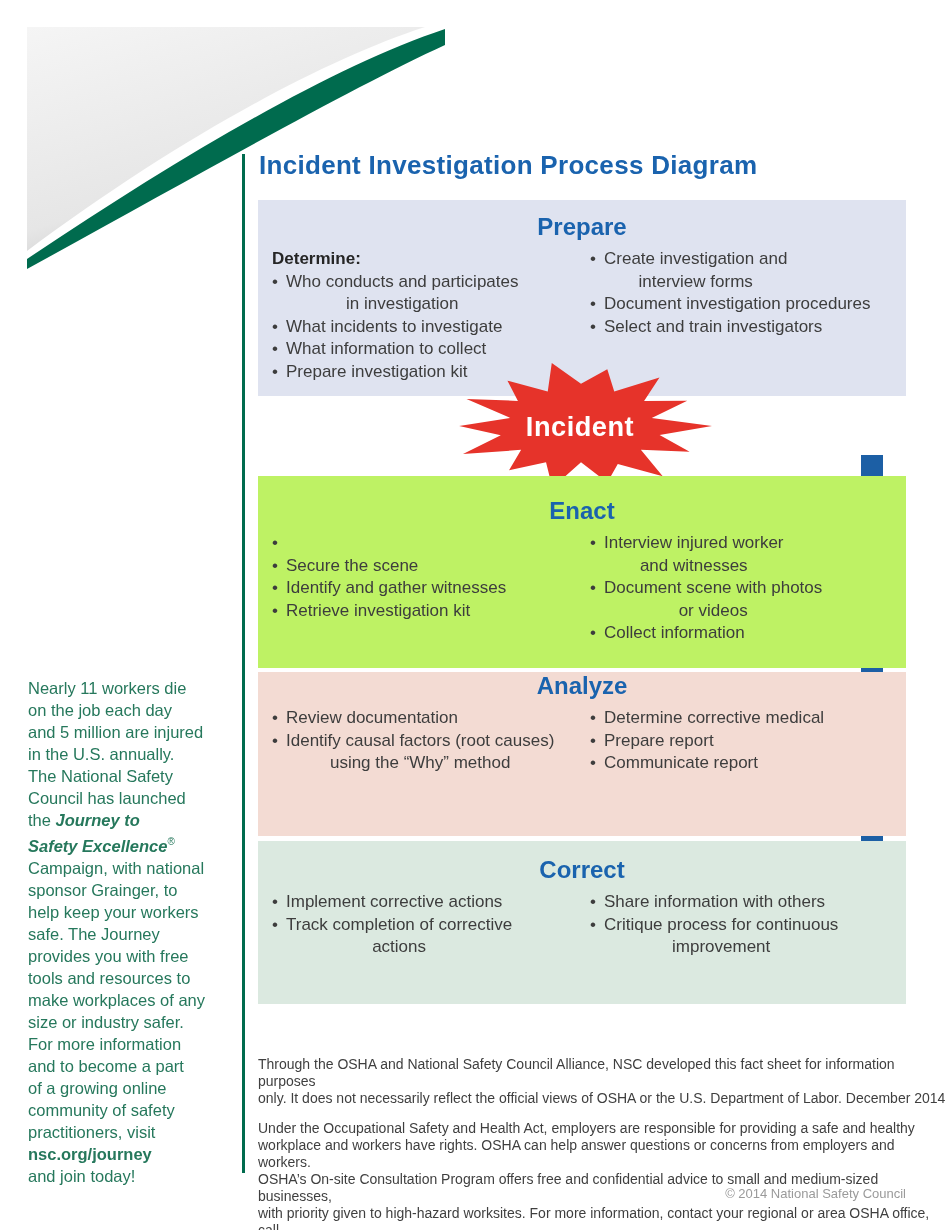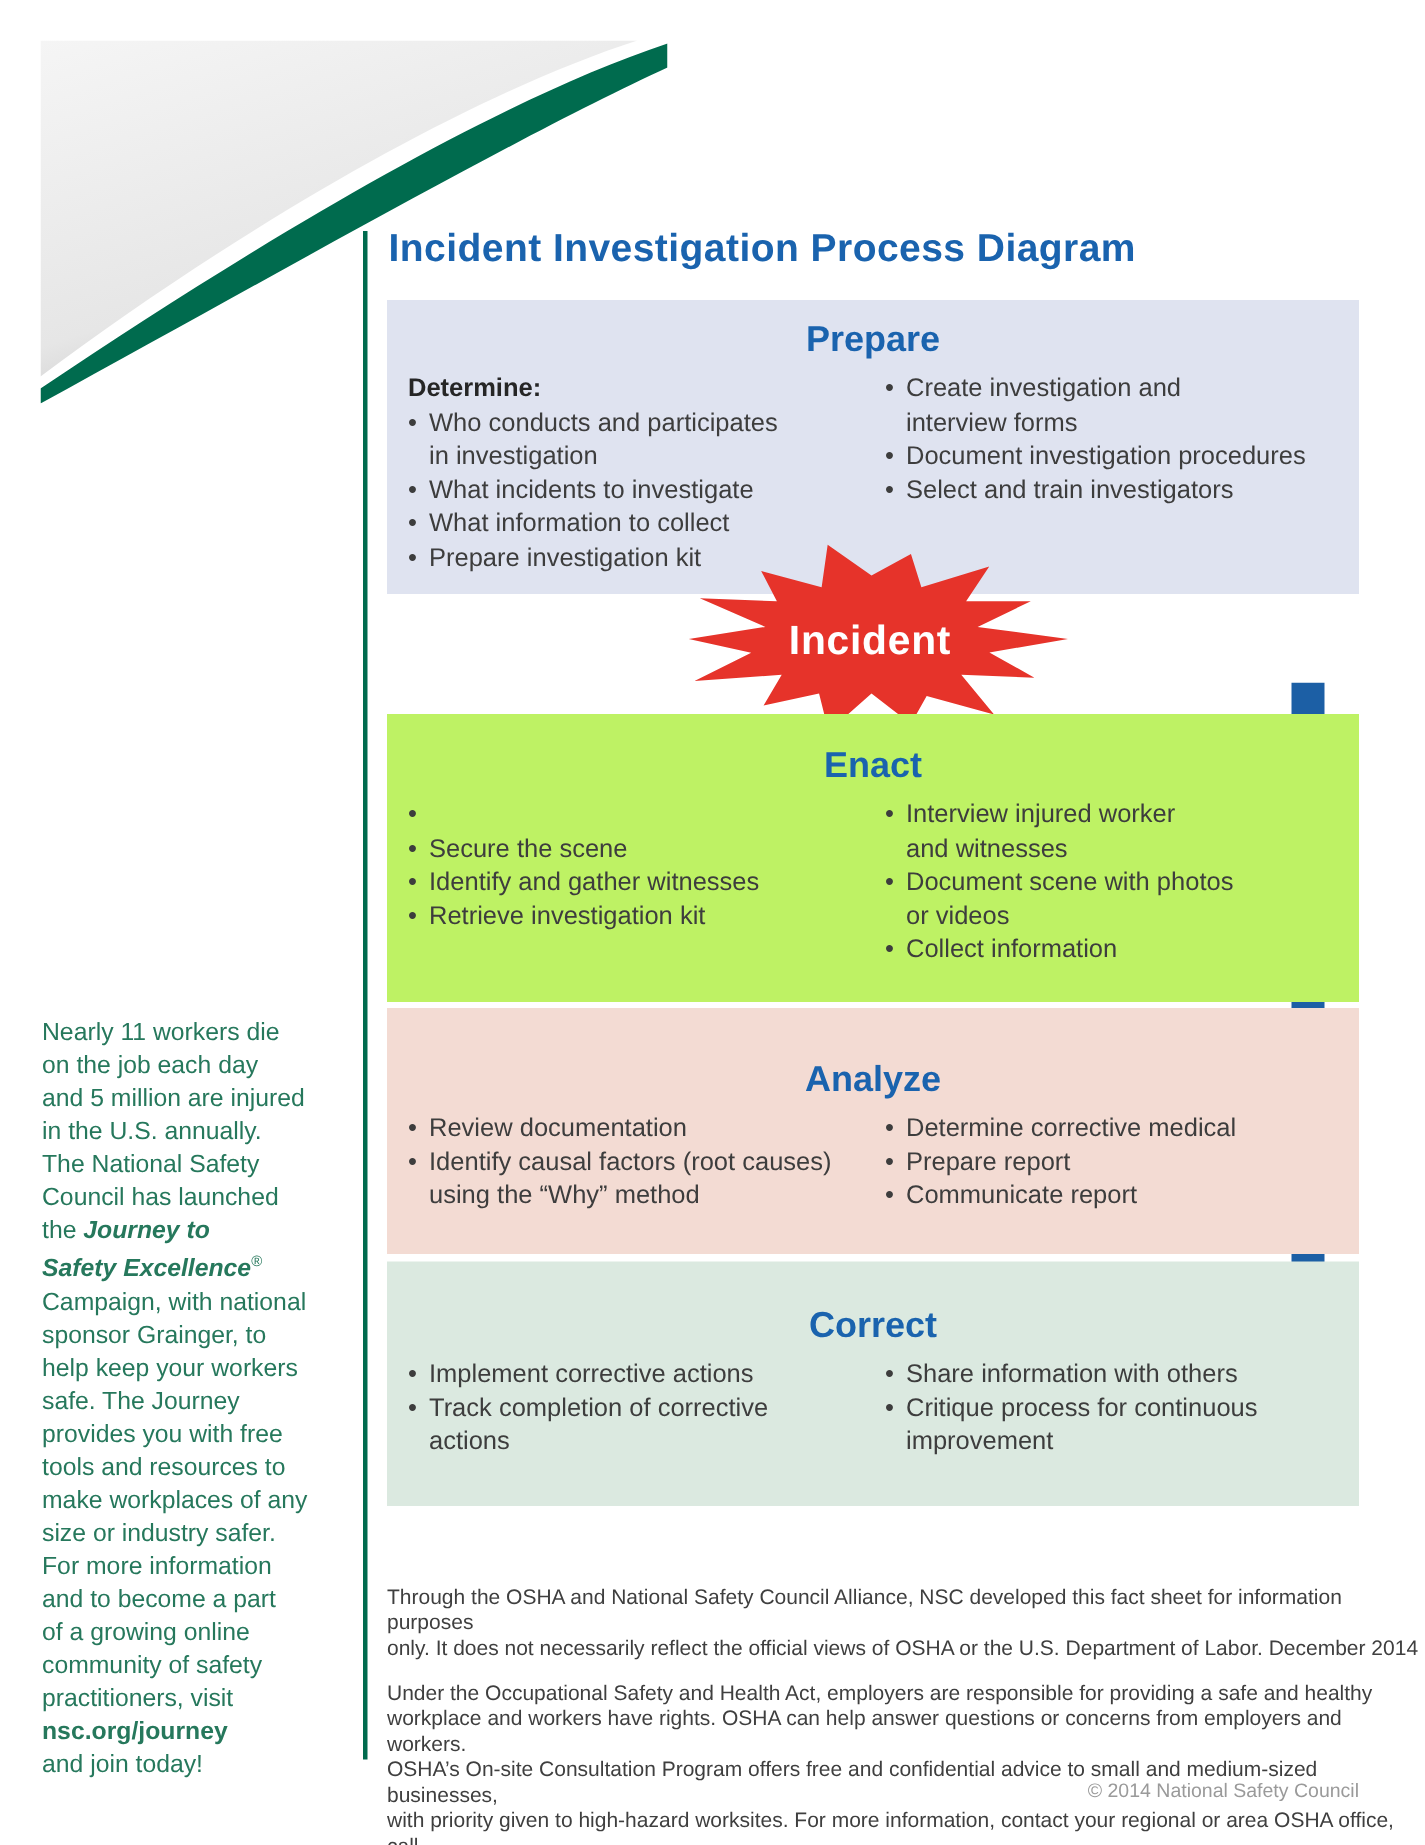--- a/index.html
+++ b/index.html
@@ -15,31 +15,31 @@
 
   .section{position:absolute;left:258px;width:648px;box-sizing:border-box;}
   .s-prepare{top:200px;height:196px;}
   .s-enact{top:476px;height:192px;}
   .s-analyze{top:672px;height:164px;}
   .s-correct{top:841px;height:163px;}
 
   .sec-title{text-align:center;font-size:24px;font-weight:bold;color:#1a63ae;}
   .s-prepare .sec-title{padding-top:13px;}
   .s-enact .sec-title{padding-top:21px;}
-  .s-analyze .sec-title{margin-top:34px;}
-  .s-correct .sec-title{padding-top:29px;}
+  .s-analyze .sec-title{}
+  .s-correct .sec-title{padding-top:15px;}
 
   .cols{display:flex;padding:7px 6px 0 14px;}
   .col-left{width:318px;flex:none;}
   .col-right{flex:1;}
 
   .det-heading{font-size:17px;line-height:22.5px;font-weight:bold;color:#262626;}
   .bullet{display:flex;font-size:17px;line-height:22.5px;color:#3d3d3d;}
   .bullet .dot{width:14px;flex:none;}
-  .bullet .bt{white-space:pre-line;}
+  .bullet .bt{white-space:pre-line;text-align:center;}
 
   .burst{position:absolute;left:449px;top:362px;}
   .burst text{font-weight:bold;font-size:27px;letter-spacing:0.5px;}
 
   .arrow{position:absolute;left:849px;}
   .a1{top:455px}.a2{top:630px}.a3{top:808px}
 
   .sidebar{position:absolute;left:28px;top:677px;width:218px;font-size:16.5px;
            line-height:22px;color:#26785c;white-space:pre-line;}
   .seg-bi{font-weight:bold;font-style:italic;}

